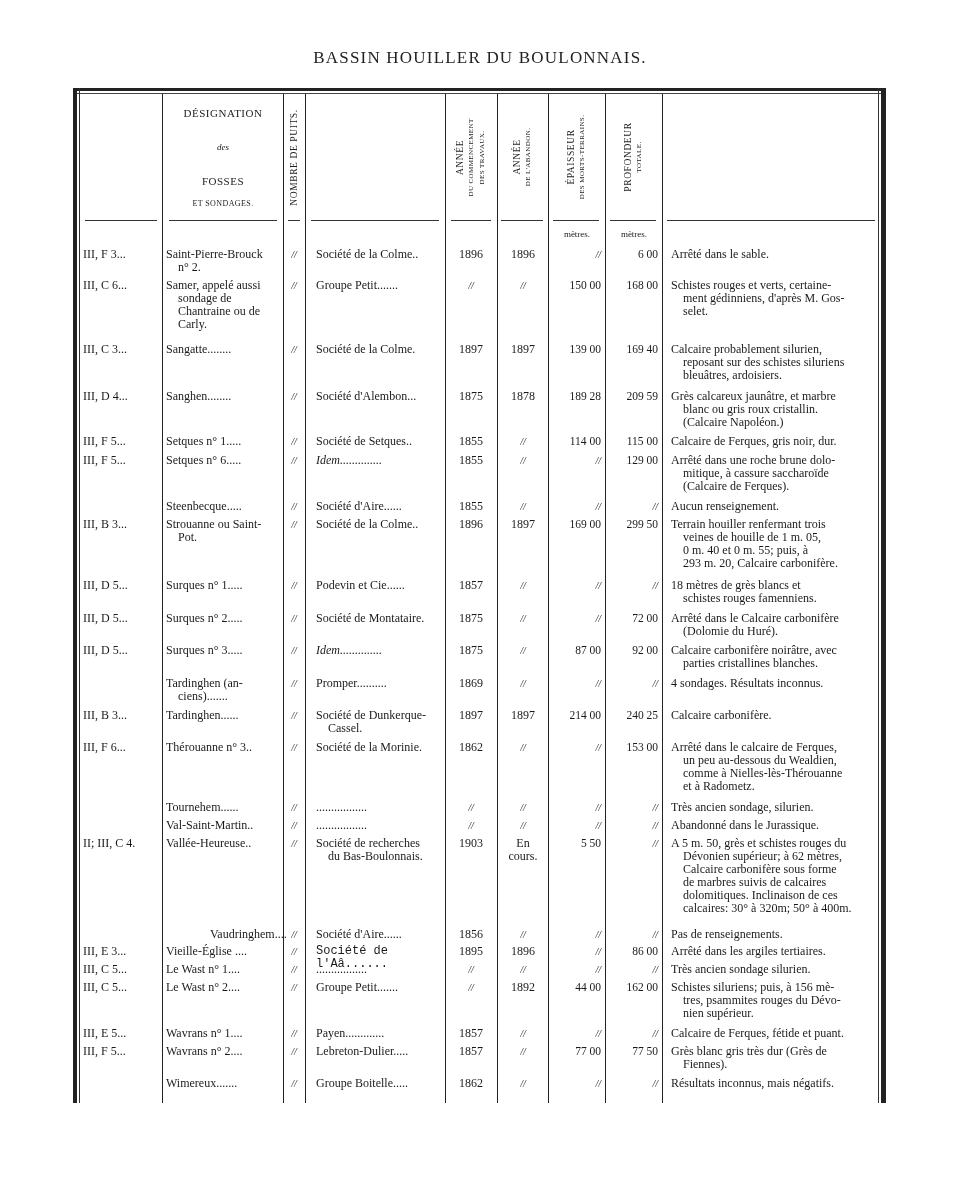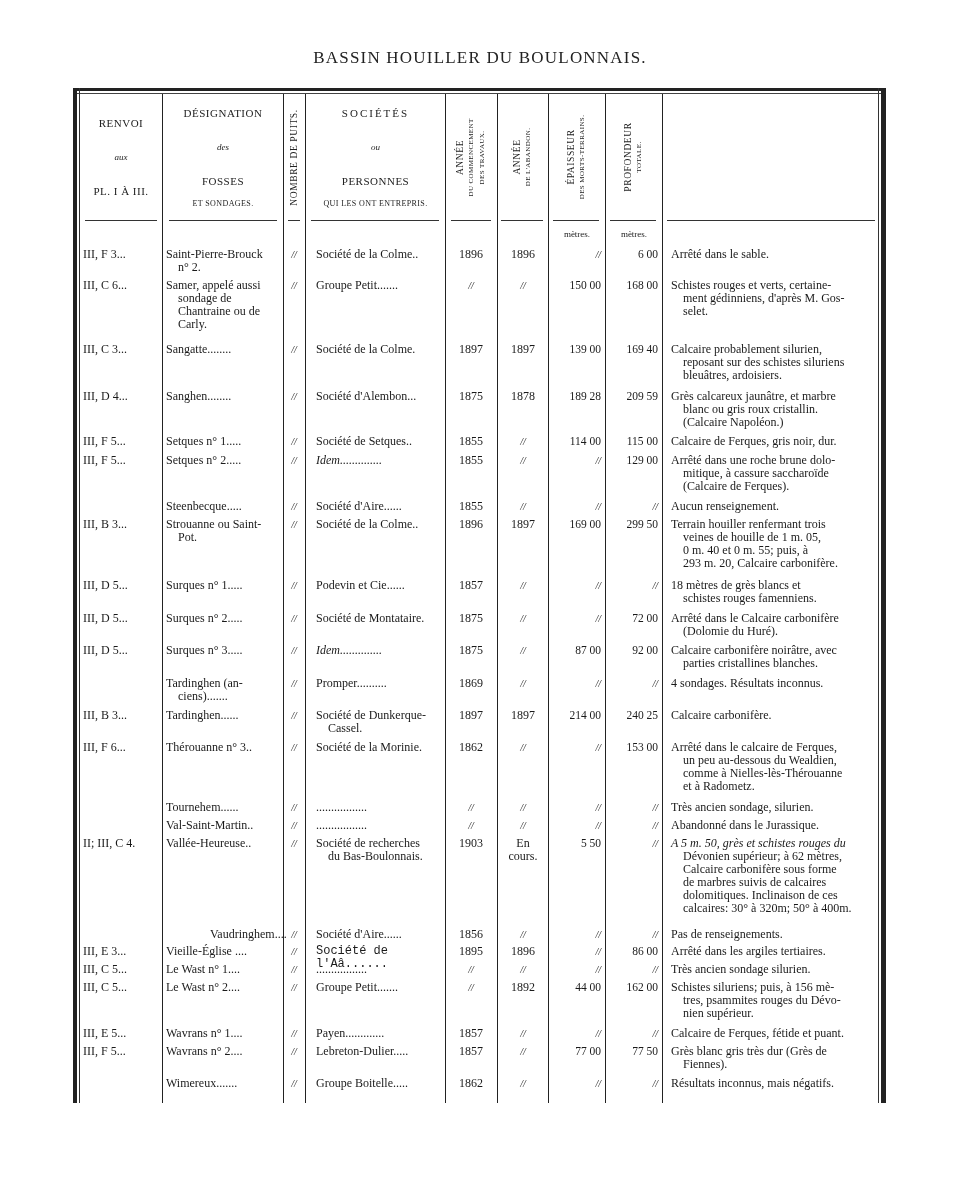--- a/index.html
+++ b/index.html
@@ -67,41 +67,30 @@
   <div class="hrule" style="left:12px;width:72px"></div>
   <div class="hrule" style="left:96px;width:108px"></div>
   <div class="hrule" style="left:215px;width:12px"></div>
   <div class="hrule" style="left:238px;width:128px"></div>
   <div class="hrule" style="left:428px;width:42px"></div>
   <div class="hrule" style="left:378px;width:40px"></div>
   <div class="hrule" style="left:480px;width:46px"></div>
   <div class="hrule" style="left:537px;width:46px"></div>
   <div class="hrule" style="left:594px;width:208px"></div>
 
-  <div class="hdr" style="left:7px;width:82px">
-    <div class="big">RENVOI</div>
-    <div class="it" style="font-size:9px">aux</div>
-    <div class="big">PL. I À III.</div>
-  </div>
   <div class="hdr" style="left:90px;width:120px">
     <div class="big">DÉSIGNATION</div>
     <div class="it" style="font-size:9px">des</div>
     <div class="big">FOSSES</div>
     <div class="sm">ET SONDAGES.</div>
   </div>
   <div class="vhdr" style="left:211px;width:21px">
     <div class="rot">
         <span class="b">NOMBRE DE PUITS.</span>
       </div>
-  </div>
-  <div class="hdr" style="left:233px;width:139px">
-    <div class="big" style="letter-spacing:2px">SOCIÉTÉS</div>
-    <div class="it" style="font-size:9px">ou</div>
-    <div class="big">PERSONNES</div>
-    <div class="sm">QUI LES ONT ENTREPRIS.</div>
   </div>
   <div class="vhdr" style="left:373px;width:51px">
     <div class="rot">
       <span class="b">ANNÉE</span>
       <span class="s">DU COMMENCEMENT</span>
       <span class="s">DES TRAVAUX.</span>
     </div>
   </div>
   <div class="vhdr" style="left:425px;width:50px">
     <div class="rot">
@@ -217,21 +206,21 @@
         <div class="cell c-an2 dash" style="top: 347px;">//</div>
         <div class="cell c-ep" style="top: 347px;">114 00</div>
         <div class="cell c-pr" style="top: 347px;">115 00</div>
         <div class="cell c-res" style="top: 347px;">
           <span class="" style="display: block;">Calcaire de Ferques, gris noir, dur.</span>
         </div>
       </div>
       <div>
         <div class="cell c-ren" style="top: 366px;">III, F 5...</div>
         <div class="cell c-des" style="top: 366px;">
-          <span class="" style="display: block;">Setques n° 2.....</span>
+          <span class="" style="display: block;">Setques n° 6.....</span>
         </div>
         <div class="cell c-nb" style="top: 366px;">//</div>
         <div class="cell c-soc" style="top: 366px;">
           <span class="" style="display: block; font-style: italic;">Idem..............</span>
         </div>
         <div class="cell c-an1" style="top: 366px;">1855</div>
         <div class="cell c-an2 dash" style="top: 366px;">//</div>
         <div class="cell c-ep dash" style="top: 366px;">//</div>
         <div class="cell c-pr" style="top: 366px;">129 00</div>
         <div class="cell c-res" style="top: 366px; font-family: Liberation Serif, serif;">
@@ -433,21 +422,21 @@
           <span class="cont" style="display: block;">du Bas-Boulonnais.</span>
         </div>
         <div class="cell c-an1" style="top: 749px;">1903</div>
         <div class="cell c-an2" style="top: 749px;">
           <span class="" style="display: block; padding-left: 0px;">En</span>
           <span class="cont" style="display: block; padding-left: 0px;">cours.</span>
         </div>
         <div class="cell c-ep" style="top: 749px;">5 50</div>
         <div class="cell c-pr dash" style="top: 749px;">//</div>
         <div class="cell c-res" style="top: 749px;">
-          <span class="" style="display: block; font-style: italic;">A 5 m. 50, grès et schistes rouges du</span>
+          <span class="" style="display: block;">A 5 m. 50, grès et schistes rouges du</span>
           <span class="cont" style="display: block;">Dévonien supérieur; à 62 mètres,</span>
           <span class="cont" style="display: block;">Calcaire carbonifère sous forme</span>
           <span class="cont" style="display: block;">de marbres suivis de calcaires</span>
           <span class="cont" style="display: block;">dolomitiques. Inclinaison de ces</span>
           <span class="cont" style="display: block;">calcaires: 30° à 320m; 50° à 400m.</span>
         </div>
       </div>
       <div>
         <div class="cell c-ren" style="top: 840px;"></div>
         <div class="cell c-des" style="top: 840px;">

